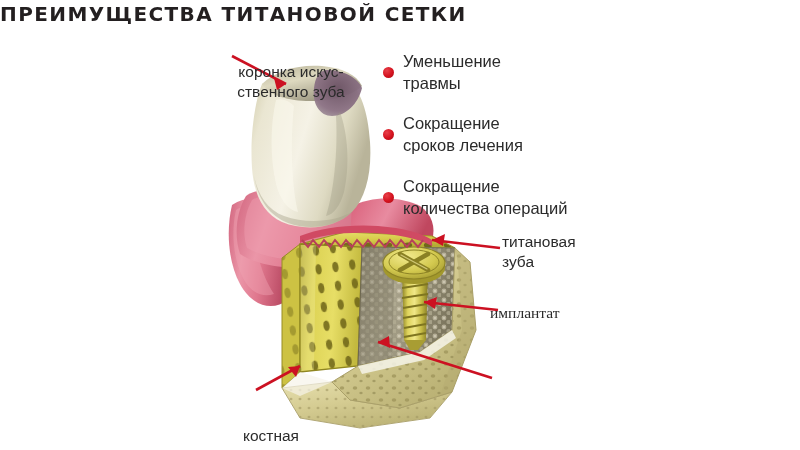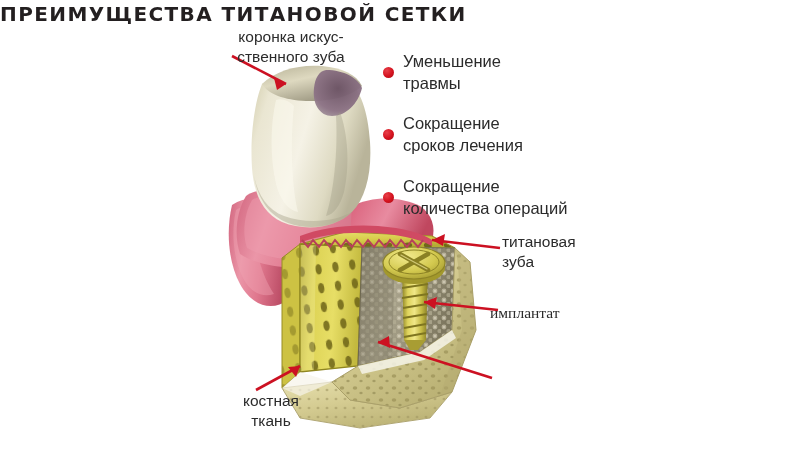--- a/index.html
+++ b/index.html
@@ -27,21 +27,21 @@
   }
   .bullet-text{
     font-size:16.5px;color:#2b2b2b;line-height:1.34;
     white-space:pre-line;
   }
 
   .lbl{
     position:absolute;font-size:15.5px;color:#2b2b2b;
     line-height:1.30;white-space:pre-line;
   }
-  .lbl.c{text-align:center;}
+  .lbl.c{text-align:center;margin-top:35px;}
 
   svg.overlay{position:absolute;left:0;top:0;width:800px;height:450px;}
 </style>
 </head>
 <body>
 
 <div id="stage">
 
   <div class="title">ПРЕИМУЩЕСТВА ТИТАНОВОЙ СЕТКИ</div>
 

